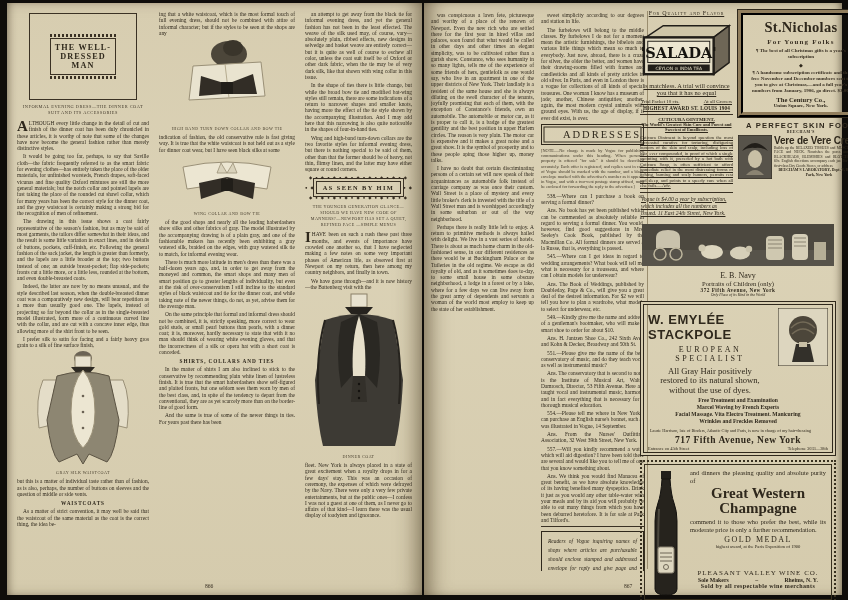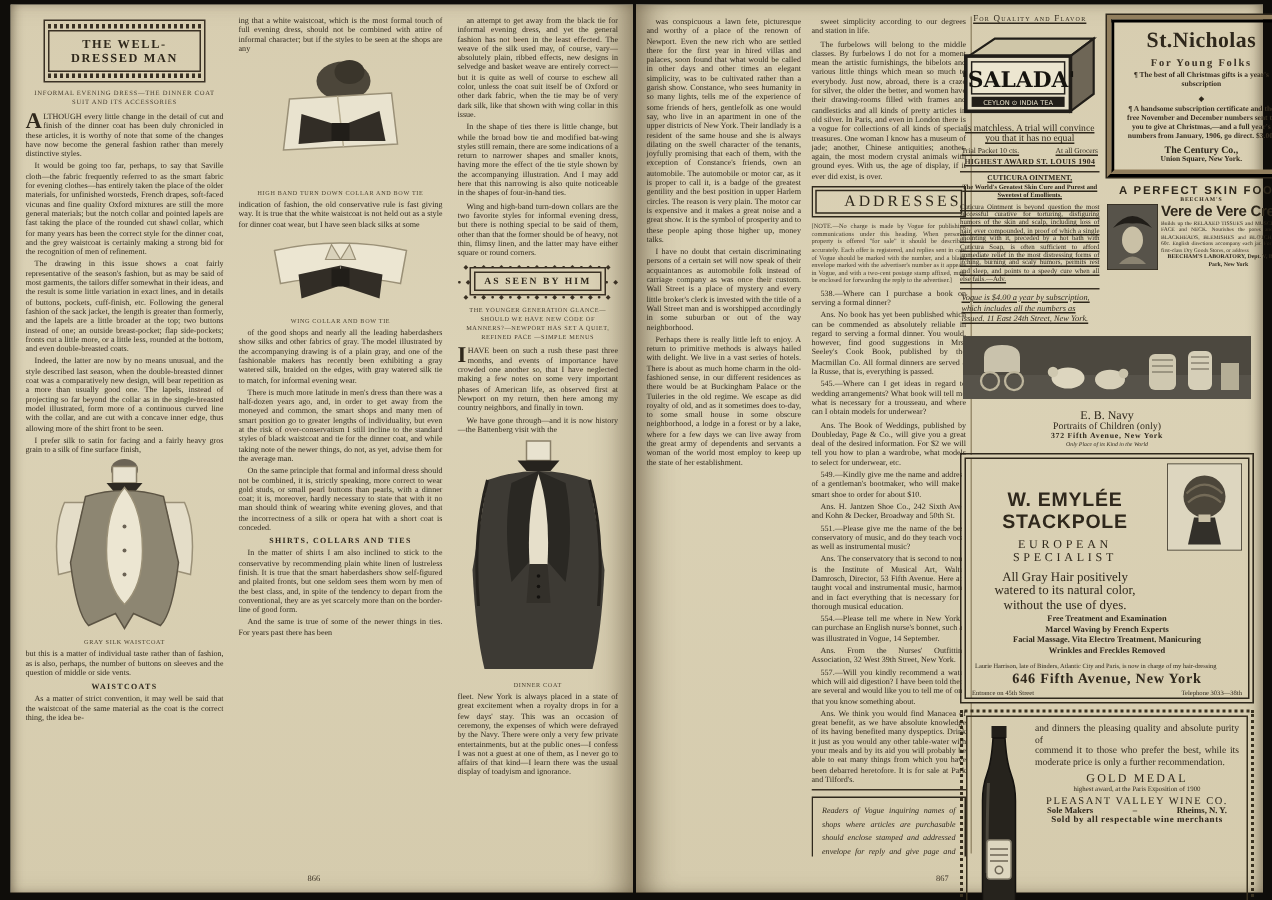--- a/index.html
+++ b/index.html
@@ -11,21 +11,21 @@
         box-shadow:inset 4px 0 8px -3px rgba(45,33,16,.55), inset -16px 0 22px -12px rgba(60,45,22,.6);}
   .page.right{left:424px;width:418px;
         box-shadow:inset 16px 0 22px -12px rgba(60,45,22,.65), inset -5px 0 9px -4px rgba(45,33,16,.6);}
   .cols{position:absolute;left:10px;right:10px;top:8px;bottom:22px;display:flex;gap:10px;}
   .col{overflow:hidden;}
   .para{font-size:5.4px;line-height:6.3px;text-align:justify;margin:0 0 2px 0;text-indent:6px;}
   .para.noindent{text-indent:0;}
   .dropcap{float:left;font-size:15px;line-height:12px;padding:0 1px 0 0;font-weight:bold;}
   .figcap{font-size:4.1px;letter-spacing:.45px;text-align:center;color:#473e2c;margin:1px 0 3px;}
   .subhead{font-size:5.3px;font-weight:bold;letter-spacing:.9px;text-align:center;margin:3px 0 2px;}
-  .wdm-wrap{border:1px solid #3a3124;padding:2px;margin:2px 12px 4px;}
+  .wdm-wrap{border:1px solid #3a3124;padding:20px;margin:2px 12px 4px;}
   .wdm-stripe{height:3px;background:repeating-linear-gradient(90deg,#3a3124 0 2px,transparent 2px 4px);}
   .wdm-inner{border:1px solid #3a3124;margin:1px 0;padding:4px 2px;text-align:center;
              font-size:8.2px;font-weight:bold;letter-spacing:1.1px;}
   .subtitle{font-size:4.4px;letter-spacing:.5px;text-align:center;line-height:6px;margin:2px 0 4px;color:#41382a;}
   .fig{display:block;margin:2px auto;}
   .orn-row{font-size:4.2px;letter-spacing:1px;text-align:center;color:#3a3124;line-height:5px;white-space:nowrap;overflow:hidden;}
   .orn-mid{display:flex;align-items:center;gap:2px;margin:1px 0;}
   .orn-box{border:1px solid #3a3124;box-shadow:0 0 0 2px #d7cdb0,0 0 0 3px #3a3124;
            padding:2px 6px;font-size:6.4px;font-weight:bold;letter-spacing:1.4px;flex:0 0 auto;}
   .epigraph{font-size:4.2px;letter-spacing:.4px;text-align:center;line-height:6px;margin:4px 4px 3px;color:#41382a;}
@@ -73,35 +73,35 @@
   .bee-lab{font-size:3.9px;font-weight:bold;text-align:center;line-height:4.6px;}
   .core{text-align:center;}
   .core-name{font-size:8px;margin-top:1px;}
   .core-l1{font-size:6.6px;}
   .core-l2{font-size:5.2px;font-weight:bold;letter-spacing:.5px;}
   .core-l3{font-size:3.9px;font-style:italic;}
   .stack{border:1.5px solid #2f281c;box-shadow:inset 0 0 0 2px #d7cdb0,inset 0 0 0 3px #2f281c;
          padding:6px 7px 4px;}
   .stack-head{display:flex;gap:6px;}
   .stack-title{font-size:13px;font-weight:bold;font-family:"Liberation Sans",sans-serif;
-               letter-spacing:.5px;margin-top:16px;text-align:center;flex:1;}
+               letter-spacing:.5px;margin-top:4px;text-align:left;flex:1;}
   .stack-sub{font-size:8px;letter-spacing:2.5px;text-align:center;margin-top:3px;}
   .stack-lede{font-size:8.6px;text-align:center;line-height:9.6px;margin:4px 8px 2px;}
   .stack-line{font-size:5.6px;font-weight:bold;text-align:center;line-height:7px;}
   .stack-fine{font-size:4.3px;text-align:justify;margin:3px 2px 2px;line-height:5px;}
   .stack-addr{font-size:9.5px;font-weight:bold;text-align:center;letter-spacing:.5px;}
   .stack-foot{display:flex;justify-content:space-between;font-size:4.4px;margin-top:1px;}
   .champ{border:2px dotted #38301f;outline:1px solid #38301f;outline-offset:-5px;padding:7px 8px 5px;display:flex;gap:8px;flex:1;}
   .champ-txt{flex:1;}
   .champ-h1{font-size:14px;}
   .champ-p{font-size:6.4px;line-height:7.4px;text-align:justify;}
   .champ-name{font-size:15px;font-weight:bold;text-align:center;line-height:15px;margin:2px 0;}
   .champ-gold{font-size:8px;font-weight:normal;letter-spacing:1.5px;text-align:center;margin-top:2px;}
   .champ-award{font-size:4.6px;text-align:center;}
-  .champ-co{font-size:7px;letter-spacing:1px;text-align:center;margin-top:2px;}
+  .champ-co{font-size:7px;letter-spacing:1px;text-align:center;margin-top:20px;}
   .champ-row{display:flex;justify-content:space-between;font-size:5.8px;font-weight:bold;padding:0 8px;}
   .champ-sold{font-size:6px;font-weight:bold;text-align:center;letter-spacing:.4px;}
 </style>
 </head>
 <body>
 
 <div class="page left">
   <div class="cols">
 
     <div class="col" style="width:132px">
@@ -356,56 +356,57 @@
       <div class="core-l1">Portraits of Children (only)</div>
       <div class="core-l2">372 Fifth Avenue, New York</div>
       <div class="core-l3">Only Place of its Kind in the World</div>
     </div>
 
     <div class="stack">
       <div class="stack-head">
         <div style="flex:1">
           <div class="stack-title">W. EMYLÉE STACKPOLE</div>
           <div class="stack-sub">EUROPEAN SPECIALIST</div>
-          <div class="stack-lede">All Gray Hair positively watered to its natural color, without the use of dyes.</div>
+          <div class="stack-lede">All Gray Hair positively restored to its natural shown, without the use of dyes.</div>
         </div>
         <svg width="50" height="58" viewBox="0 0 50 58">
           <rect x="0" y="0" width="50" height="58" fill="#ddd6bf" stroke="#2f281c"></rect>
           <circle cx="25" cy="22" r="14" fill="#4c463a"></circle>
           <path d="M13 20 Q25 8 37 20 M14 26 Q25 16 36 26" stroke="#746b58" stroke-width="1.5" fill="none"></path>
           <path d="M18 36 L32 36 L36 54 L14 54 Z" fill="#33302a"></path>
           <rect x="21" y="34" width="8" height="5" fill="#c9c0a6"></rect>
         </svg>
       </div>
       <div>
 
       <div class="stack-line">Free Treatment and Examination</div>
           <div class="stack-line">Marcel Waving by French Experts</div>
           <div class="stack-line">Facial Massage.   Vita Electro Treatment.   Manicuring</div>
           <div class="stack-line">Wrinkles and Freckles Removed</div>
         </div>
       <div class="stack-fine">Laurie Harrison, late of Binders, Atlantic City and Paris, is now in charge of my hair-dressing</div>
-      <div class="stack-addr">646 Fifth Avenue, New York</div>
+      <div class="stack-addr">717 Fifth Avenue, New York</div>
       <div class="stack-foot">
         <span>Entrance on 45th Street</span>
         <span>Telephone 3033—38th</span>
       </div>
     </div>
 
     <div class="champ">
       <svg width="32" height="128" viewBox="0 0 32 128">
         <rect x="11" y="2" width="10" height="8" fill="#211e19"></rect>
         <path d="M12 10 Q11 26 8 34 Q5 42 5 52 L5 120 Q5 126 16 126 Q27 126 27 120 L27 52 Q27 42 24 34 Q21 26 20 10 Z" fill="#26231d" stroke="#14120f"></path>
         <path d="M9 40 Q8 60 8 100" stroke="#4c483e" stroke-width="2" fill="none"></path>
         <rect x="8" y="78" width="16" height="26" rx="2" fill="#ddd6bf" stroke="#8b8472"></rect>
         <path d="M10 84 h12 M10 88 h12 M10 92 h12" stroke="#6e6656" stroke-width="1"></path>
         <circle cx="16" cy="98" r="2.5" fill="none" stroke="#6e6656"></circle>
       </svg>
       <div class="champ-txt">
         <div class="champ-p">and dinners the pleasing quality and absolute purity of</div>
+        <div class="champ-name">Great Western Champagne</div>
         <div class="champ-p">commend it to those who prefer the best, while its moderate price is only a further recommendation.</div>
         <div class="champ-gold">GOLD MEDAL</div>
         <div class="champ-award">highest award, at the Paris Exposition of 1900</div>
         <div class="champ-co">PLEASANT VALLEY WINE CO.</div>
         <div class="champ-row">
           <span>Sole Makers</span>
           <span>–</span>
           <span>Rheims, N. Y.</span>
         </div>
         <div class="champ-sold">Sold by all respectable wine merchants</div>

